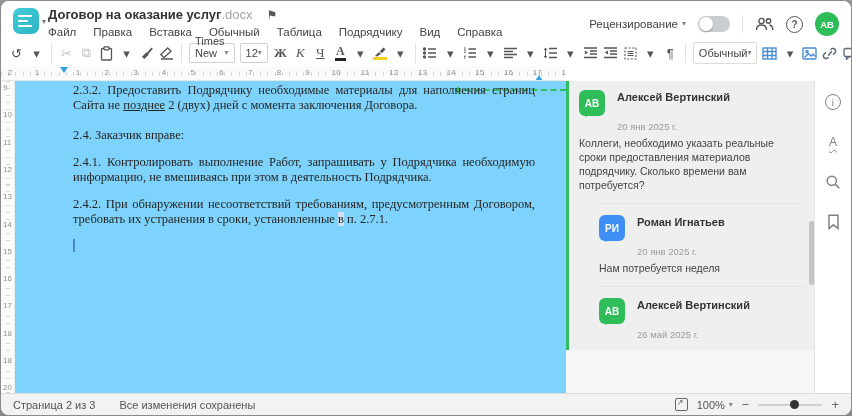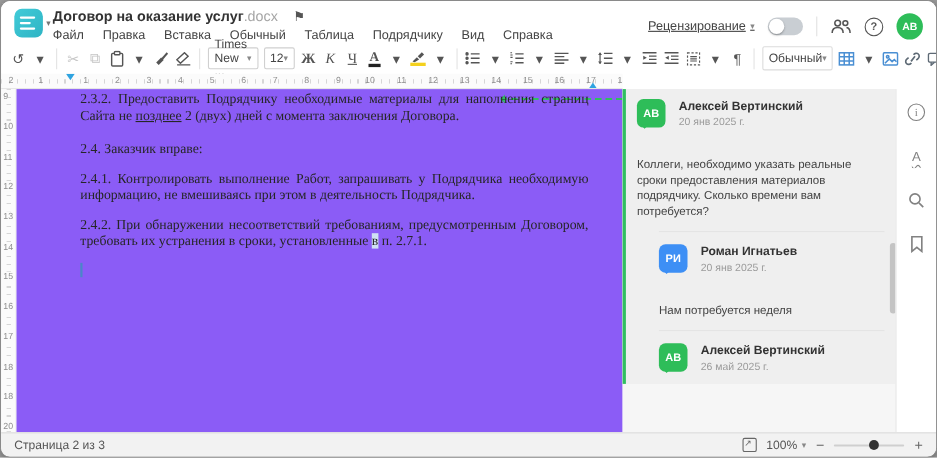--- a/index.html
+++ b/index.html
@@ -17,21 +17,21 @@
   .logo i:nth-child(1){width:14px}.logo i:nth-child(2){width:10px}.logo i:nth-child(3){width:14px}
   .logo-caret { font-size:8px; color:#777; margin:10px 2px 0 3px; }
   .title-block { }
   .title-row { display:flex; align-items:center; font-size:13px; }
   .doc-title { font-weight:bold; color:#333; }
   .doc-ext { color:#a5a5a5; }
   .flag { margin-left:14px; color:#555; font-size:12px; }
   .menubar { display:flex; gap:17px; margin-top:4px; font-size:11.5px; color:#444; }
   .menubar span { cursor:default; }
   .header-right { margin-left:auto; display:flex; align-items:center; gap:12px; margin-top:5px; }
-  .review-label { font-size:11.5px; color:#444; display:flex; align-items:center; gap:4px;text-decoration:underline; }
+  .review-label { font-size:11.5px; color:#444; display:flex; align-items:center; gap:4px; }
   .caret { font-size:8px; color:#888; line-height:1; }
   .toggle { width:32px; height:16px; border-radius:9px; background:#c9ced3; position:relative; }
   .toggle .knob { position:absolute; left:1px; top:1px; width:14px; height:14px; border-radius:50%;
                   background:#fff; box-shadow:0 1px 2px rgba(0,0,0,.3); }
   .vsep { width:1px; height:18px; background:#e2e2e2; }
   .icon-btn { color:#555; display:flex; align-items:center; justify-content:center; }
   .help-circle { width:17px; height:17px; border:1.4px solid #555; border-radius:50%;
                  font-size:10px; font-weight:bold; color:#555; display:flex; align-items:center; justify-content:center; }
   .avatar-top { width:24px; height:24px; border-radius:50%; background:#2ebd59; color:#fff;
                 font-size:9.5px; font-weight:bold; display:flex; align-items:center; justify-content:center; }
@@ -67,21 +67,21 @@
   .marker.left-top { left:59px; top:0; border-top:6px solid #2fa3e0; }
   .marker.right-bot { left:534px; bottom:-1px; border-bottom:6px solid #2fa3e0; }
   .vruler { position:absolute; top:80px; left:0; width:14px; bottom:22px; background:#fbfbfb;
             border-right:1px solid #ececec; overflow:hidden; }
   .vruler .ticks { position:absolute; top:0; bottom:0; left:5px; width:4px;
                    background:repeating-linear-gradient(180deg,#d6d6d6 0 1px,transparent 1px 6.9px); }
   .vruler span { position:absolute; left:2px; font-size:8px; color:#8f8f8f; background:#fbfbfb; }
 
   
   .main { position:absolute; top:80px; left:0; right:0; bottom:22px; }
-  .page { position:absolute; left:14px; top:0; width:551px; bottom:0; background:#8b5cf6; overflow:hidden; }
+  .page { position:absolute; left:14px; top:0; width:551px; bottom:0; background:#7dd3fc; overflow:hidden; }
   .doc-text { position:absolute; left:58px; top:2px; width:462px;
               font-family:"Liberation Serif", serif; font-size:12.5px; line-height:15px;
               color:#262626; text-align:justify; }
   .doc-text p { margin-bottom:12px; }
   .doc-text p.big-gap { margin-top:15px; }
   .seg-underline { text-decoration:underline; }
   .seg-highlight { background:#cfe0f3; }
   .cursor { width:1.6px; height:13px; background:#4a86c8; margin-top:2px; animation:blink 1.1s step-end infinite; }
   @keyframes blink { 50% { opacity:0; } }
   .anchor-dash { position:absolute; top:8px; left:440px; right:0; border-top:2px dashed #2fbf60; }
@@ -94,22 +94,22 @@
   .c-head { display:flex; align-items:flex-start; gap:12px; }
   .c-avatar { position:relative; width:26px; height:26px; border-radius:6px; color:#fff; flex:none;
               font-size:10px; font-weight:bold; display:flex; align-items:center; justify-content:center; }
   .c-avatar.green { background:#2ebd59; }
   .c-avatar.blue { background:#3d8ff5; }
   .c-avatar::after { content:""; position:absolute; left:3px; bottom:-5px;
                      border:4px solid transparent; }
   .c-avatar.green::after { border-top-color:#2ebd59; }
   .c-avatar.blue::after { border-top-color:#3d8ff5; }
   .c-name { font-size:11px; font-weight:bold; color:#333; padding-top:1px; }
-  .c-date { font-size:9.5px; color:#9a9a9a; margin-top:3px; }
-  .c-body { font-size:10.5px; color:#444; line-height:14px; margin-top:26px; }
+  .c-date { font-size:9.5px; color:#9a9a9a; margin-top:18px; }
+  .c-body { font-size:10.5px; color:#444; line-height:14px; margin-top:4px; }
   .reply { margin-left:20px; margin-top:11px; padding-top:11px; border-top:1px solid #e4e4e4; }
   .reply .c-body { margin-left:0; }
   .mention-pill { display:inline-block; background:#9b9b9b; color:#fff; font-size:9.5px;
                   border-radius:8px; padding:1px 8px 2px; margin-right:4px; }
   .panel-scroll { position:absolute; right:1px; top:140px; width:6px; height:64px;
                   background:#c4c4c4; border-radius:3px; }
 
   
   .side { position:absolute; right:0; top:0; width:37px; bottom:0; background:#fff; border-left:1px solid #e4e4e4;
           display:flex; flex-direction:column; align-items:center; padding-top:12px; gap:22px; color:#828282; }
@@ -433,20 +433,21 @@
       <span class="s-ic">
         <svg width="13" height="16" viewBox="0 0 13 16" stroke="#828282" stroke-width="1.5" fill="none">
           <path d="M2 1.2 H11 V14.5 L6.5 10.8 L2 14.5 Z"></path>
         </svg>
       </span>
     </div>
   </div>
 
   <div class="statusbar">
     <span>Страница 2 из 3</span>
+    <span class="sb-saved">Все изменения сохранены</span>
     <div class="sb-right">
       <span class="fitpage"></span>
       <span class="zoom-val">
         <span>100%</span>
           <span class="caret">▾</span>
       </span>
       <span class="pm">−</span>
       <div class="slider">
           <div class="dot"></div>
         </div>

